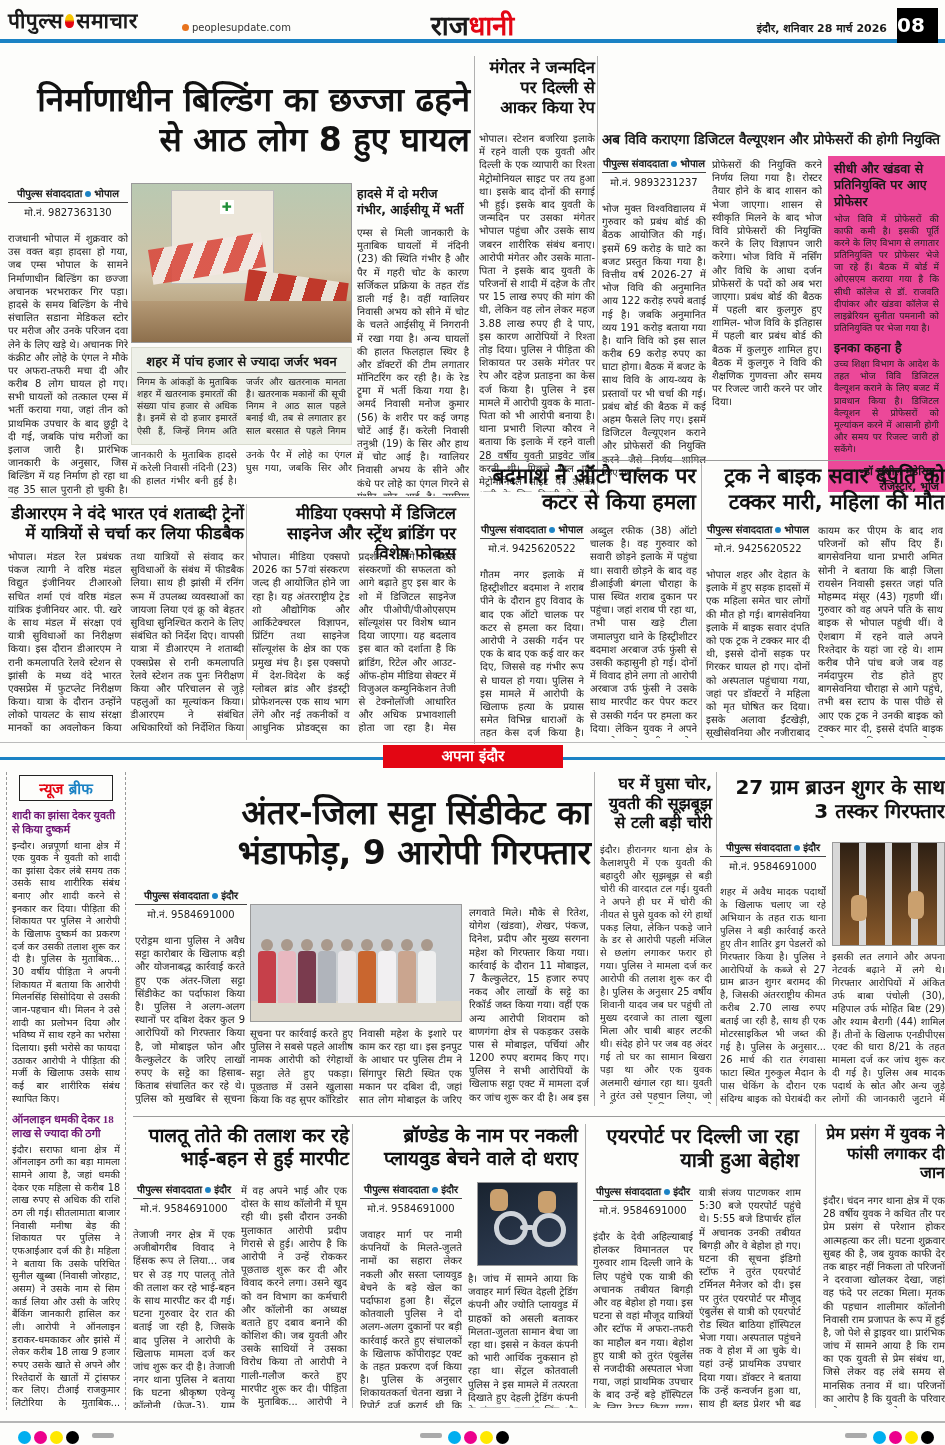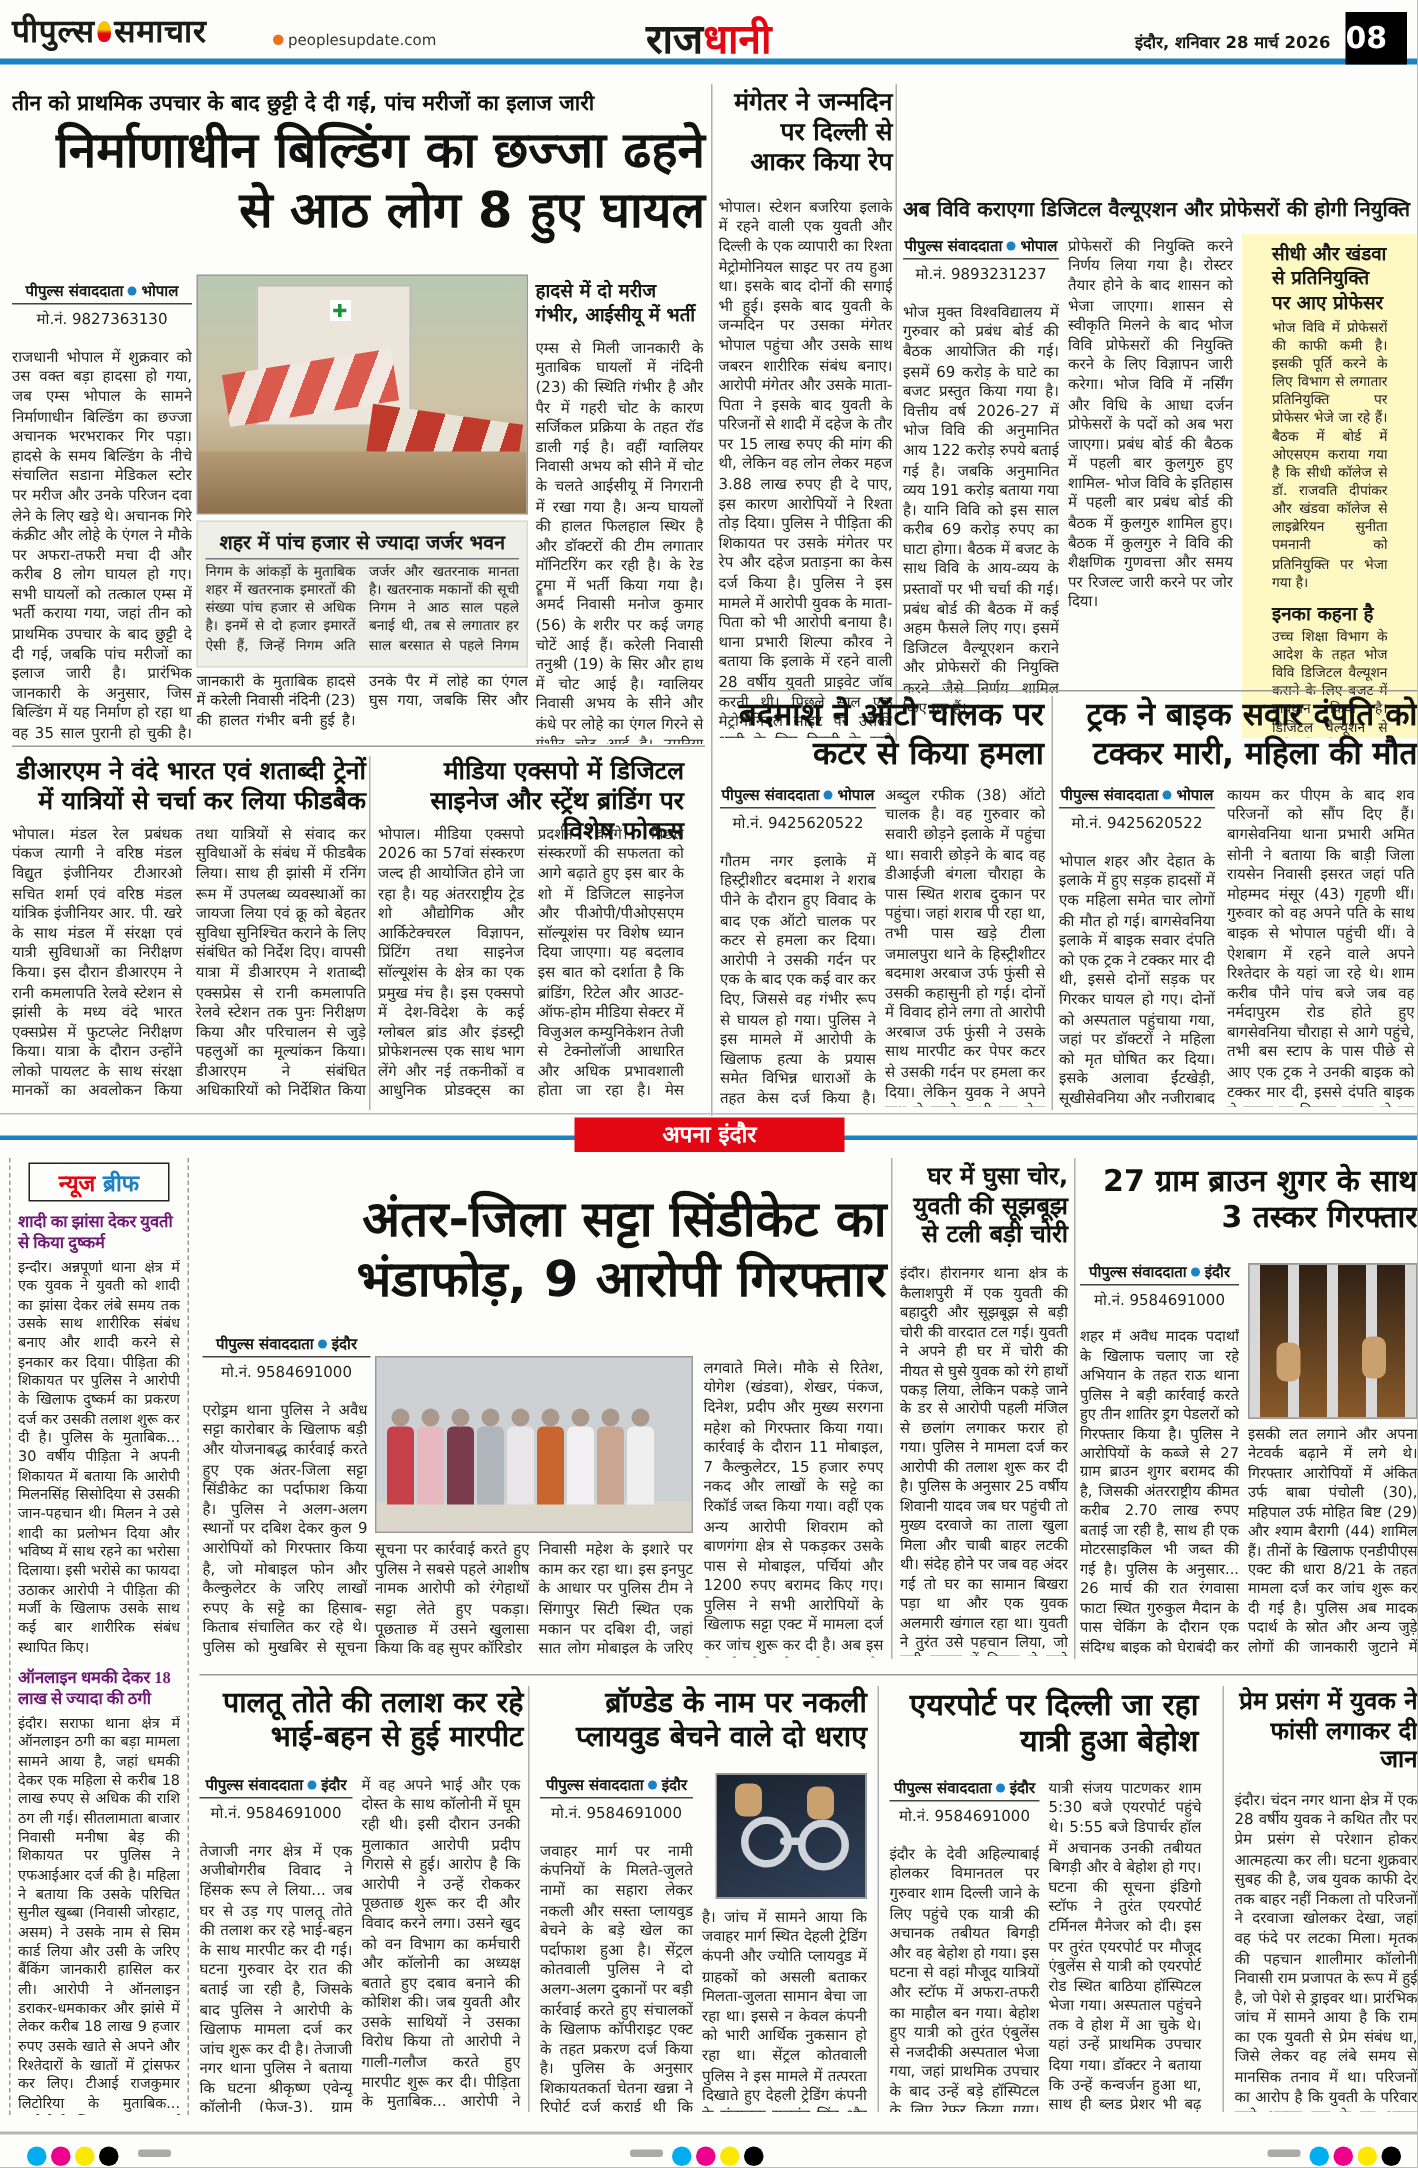--- a/index.html
+++ b/index.html
@@ -10,21 +10,21 @@
   .kicker{font-weight:bold;color:#111;white-space:nowrap;overflow:hidden;}
   .body{font-size:10px;line-height:1.32;text-align:justify;color:#222;overflow:hidden;}
   .cols2{column-count:2;column-gap:9px;}
   .bl{font-weight:bold;font-size:10px;border-bottom:1.2px solid #444;padding-bottom:2px;text-align:center;white-space:nowrap;overflow:hidden;}
   .phone{font-size:10px;text-align:center;padding-top:2px;color:#222;}
   .bdot{display:inline-block;width:6px;height:6px;border-radius:50%;background:#1b82c4;margin:0 3px 1px 3px;vertical-align:middle;}
   .vline{width:1px;background:#b0b0b0;}
   .hline{height:1px;background:#9a9a9a;}
   .graybox{background:#eef0e8;border:1px solid #d8dacd;padding:4px 5px;}
   .boxhead{font-weight:900;text-align:center;border-bottom:1px solid #777;padding-bottom:2px;margin-bottom:3px;}
-  .sidebox{background:#fef9c3;padding:5px 20px;}
+  .sidebox{background:#ec4899;padding:5px 6px;}
   .photo{border:1px solid #999;overflow:hidden;}
   .dot{display:inline-block;width:13px;height:13px;border-radius:50%;margin-right:3px;vertical-align:middle;}
   .c{background:#00aeef}.m{background:#ec008c}.y{background:#ffe800}.k{background:#000}
   .dash{display:inline-block;width:22px;height:5px;border-radius:2px;background:#aaa;margin:0 6px 4px 0;vertical-align:middle;}
   .person{display:inline-block;width:18px;height:52px;margin:0 1px;border-radius:4px 4px 0 0;position:relative;vertical-align:bottom;}
   .person::before{content:"";position:absolute;top:-12px;left:3px;width:12px;height:12px;border-radius:50%;background:#a9998c;}
   .nbhead{font-weight:bold;font-size:11px;line-height:1.25;color:#701a75;margin:8px 0 3px 0;font-family:Liberation Serif, serif;}
 </style>
 </head>
 <body>
@@ -37,21 +37,20 @@
   <div class="abs" style="left:182px;top:22px;font-size:10px;color:#333">
     <span style="display:inline-block;width:7px;height:7px;border-radius:50%;background:#e8731c;margin-right:3px"></span><span>peoplesupdate.com</span>
   </div>
   <div class="abs" style="left:0;top:6px;width:945px;text-align:center;font-size:27px;font-weight:900">
     <span>राज</span><span style="color:#e30613">धानी</span>
   </div>
   <div class="abs" style="right:58px;top:20px;font-size:11px;font-weight:bold">इंदौर, शनिवार 28 मार्च 2026</div>
   <div class="abs" style="left:0;top:39px;width:945px;height:4px;background:#1b82c4"></div>
   <div class="abs" style="left:897px;top:8px;width:41px;height:35px;background:#000;color:#fff;font-size:20px;font-weight:900;text-align:left;line-height:35px">08</div>
 
-  <div class="abs kicker" style="left:8px;top:58px;width:458px;font-size:14px">तीन को प्राथमिक उपचार के बाद छुट्टी दे दी गई, पांच मरीजों का इलाज जारी</div>
   <div class="abs hl" style="left:8px;top:80px;width:462px;font-size:33px">निर्माणाधीन बिल्डिंग का छज्जा ढहने से आठ लोग 8 हुए घायल</div>
   <div class="abs" style="left:8px;top:186px;width:120px">
     <div class="bl"><span>पीपुल्स संवाददाता</span><span class="bdot"></span><span>भोपाल</span></div>
     <div class="phone">मो.नं. 9827363130</div>
   </div>
   <div class="abs body" style="left:8px;top:232px;width:120px;height:264px">राजधानी भोपाल में शुक्रवार को उस वक्त बड़ा हादसा हो गया, जब एम्स भोपाल के सामने निर्माणाधीन बिल्डिंग का छज्जा अचानक भरभराकर गिर पड़ा। हादसे के समय बिल्डिंग के नीचे संचालित सडाना मेडिकल स्टोर पर मरीज और उनके परिजन दवा लेने के लिए खड़े थे। अचानक गिरे कंक्रीट और लोहे के एंगल ने मौके पर अफरा-तफरी मचा दी और करीब 8 लोग घायल हो गए। सभी घायलों को तत्काल एम्स में भर्ती कराया गया, जहां तीन को प्राथमिक उपचार के बाद छुट्टी दे दी गई, जबकि पांच मरीजों का इलाज जारी है। प्रारंभिक जानकारी के अनुसार, जिस बिल्डिंग में यह निर्माण हो रहा था वह 35 साल पुरानी हो चुकी है। पहले से कई जगह जर्जर भी हो चुकी है। छज्जा ढहने से नीचे बना शेड भी क्षतिग्रस्त हो गया।</div>
   <div class="abs photo" style="left:131px;top:183px;width:221px;height:160px;background:linear-gradient(180deg,#b9c9b2 0%,#cfc3a6 55%,#a58a63 100%)">
     <div style="position:absolute;left:18%;top:4%;width:46%;height:58%;background:#ece6da;border:1px solid #bbb"></div>
     <div style="position:absolute;left:40%;top:10%;width:14px;height:14px;background:#fff;color:#1f8f3a;font-size:12px;line-height:14px;text-align:center">✚</div>
     <div style="position:absolute;left:8%;top:36%;width:52%;height:22%;background:repeating-linear-gradient(120deg,#d94b3f 0 14px,#f2e8e2 14px 26px);transform:rotate(-9deg);opacity:.9"></div>

